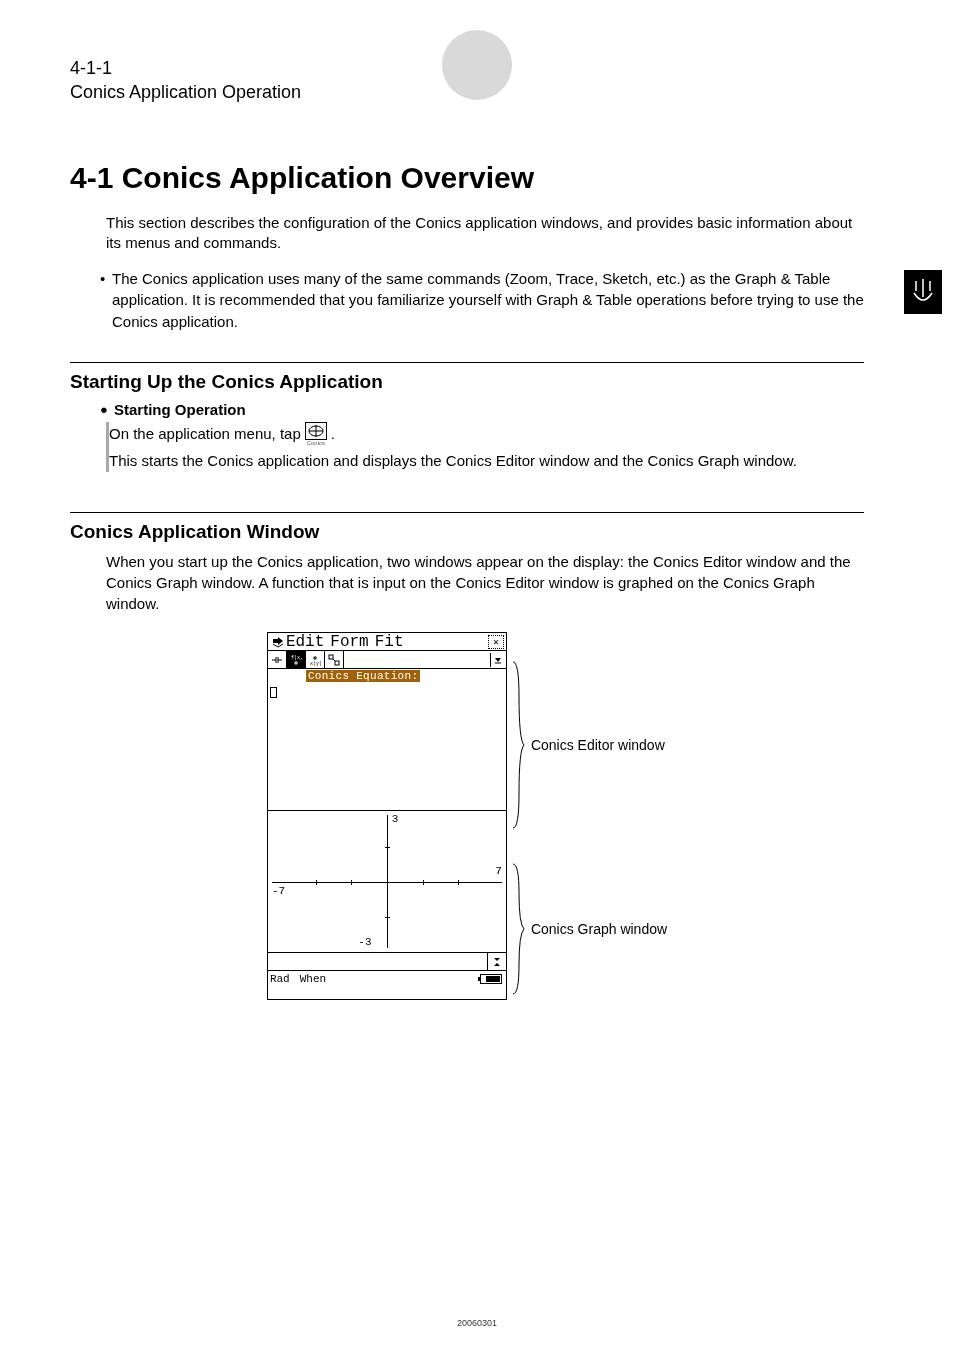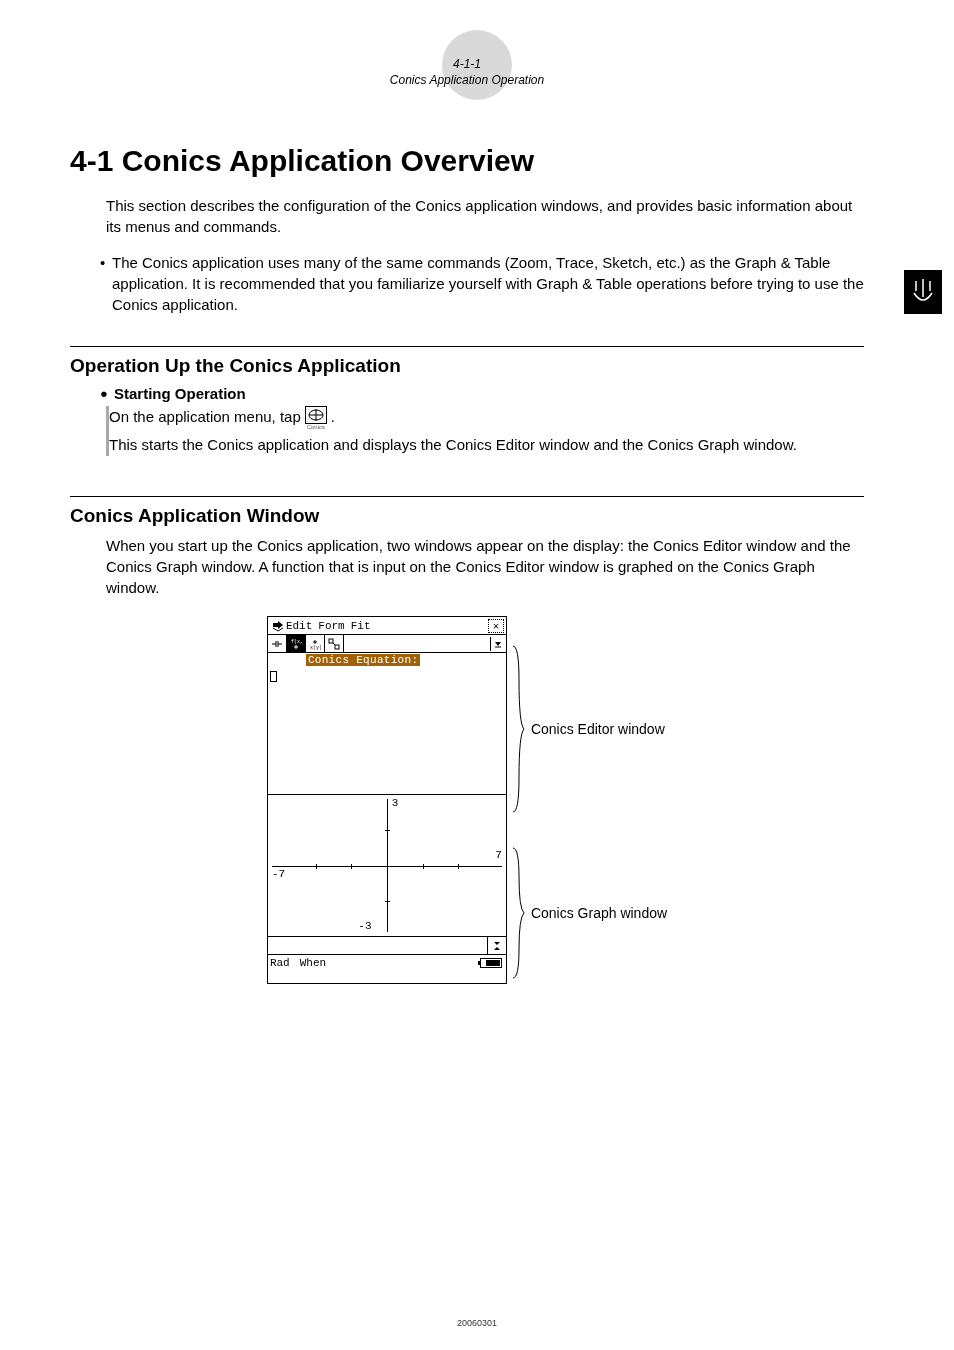--- a/index.html
+++ b/index.html
@@ -1,19 +1,19 @@
 <!DOCTYPE html>
 <html><head>
 <meta charset="utf-8">
 <style>
   * { box-sizing: border-box; margin: 0; padding: 0; }
   html, body { width: 954px; height: 1350px; font-family: Arial, Helvetica, sans-serif; background: #fff; color: #000; }
   .page { position: relative; width: 954px; height: 1350px; padding: 40px 90px 40px 70px; }
   .badge { position: absolute; top: 30px; left: 50%; transform: translateX(-50%); width: 70px; height: 70px; border-radius: 50%; background: #d9d9d9; z-index: 0; }
-  .header-text { position: relative; text-align: center; font-style: italic; font-size: 12px; line-height: 1.35; z-index: 1; padding-top: 16px; }
+  .header-text { position: relative; font-size: 18px; line-height: 1.35; z-index: 1; padding-top: 16px; }
   .header-pagenum { display: block; }
   .header-title { display: block; }
   .side-icon { position: absolute; right: 12px; top: 270px; width: 38px; height: 44px; background: #000; display: flex; align-items: center; justify-content: center; }
   .side-icon svg { width: 26px; height: 30px; }
   .main-title { font-size: 30px; font-weight: bold; margin-top: 56px; margin-bottom: 18px; }
   .intro-para { font-size: 15px; line-height: 1.38; margin-left: 36px; margin-bottom: 14px; }
   .bullet-row { display: flex; font-size: 15px; line-height: 1.42; margin-left: 30px; margin-bottom: 30px; }
   .bullet-row .dot { width: 12px; flex: 0 0 12px; }
   .bullet-row .text { flex: 1; }
   hr.section-rule { border: none; border-top: 1px solid #000; margin: 8px 0 8px 0; }
@@ -25,21 +25,21 @@
   .bar-block .line { margin-bottom: 4px; display: flex; align-items: center; flex-wrap: wrap; }
   .tap-icon { display: inline-flex; flex-direction: column; align-items: center; margin: 0 4px; }
   .tap-icon-box { width: 22px; height: 18px; border: 1px solid #000; display: flex; align-items: center; justify-content: center; font-size: 11px; background: #f7f7f7; }
   .tap-icon-label { font-size: 6px; color: #555; line-height: 1; }
   .screenshot-wrap { display: flex; justify-content: center; margin-top: 18px; }
   .screenshot-row { display: flex; align-items: stretch; }
   .device { width: 240px; border: 1px solid #000; background: #fff; font-family: "Courier New", monospace; font-size: 11px; overflow: hidden; }
   .menu-bar { display: flex; align-items: center; border-bottom: 1px solid #000; height: 18px; padding: 0 2px; background: #fff; }
   .menu-bar .dropdown-icon { width: 16px; display: flex; align-items: center; justify-content: center; }
   .menu-bar .dropdown-icon svg { width: 12px; height: 12px; }
-  .menu-bar .menu-item { margin-right: 6px; font-size: 11px; }
+  .menu-bar .menu-item { margin-right: 6px; font-size: 16px; }
   .menu-bar .close-box { margin-left: auto; width: 16px; height: 14px; border: 1px dotted #000; display: flex; align-items: center; justify-content: center; font-size: 10px; }
   .tool-bar { display: flex; align-items: center; border-bottom: 1px solid #000; height: 18px; background: #fff; }
   .tool-bar .seg { border-right: 1px solid #000; height: 100%; display: flex; align-items: center; justify-content: center; padding: 0 3px; }
   .tool-bar .seg.inv { background: #000; color: #fff; }
   .tool-bar .seg svg { width: 12px; height: 12px; }
   .tool-bar .expand { margin-left: auto; width: 16px; height: 14px; border-left: 1px solid #000; display: flex; align-items: center; justify-content: center; }
   .editor-area { height: 142px; position: relative; border-bottom: 1px solid #000; }
   .editor-label { position: absolute; top: 1px; left: 2px; background: #a16207; color: #fff; padding: 0 2px; font-size: 11px; letter-spacing: 0.3px; margin-left: 36px; }
   .editor-cursor { position: absolute; top: 18px; left: 2px; width: 7px; height: 11px; border: 1px solid #000; }
   .graph-area { height: 142px; position: relative; border-bottom: 1px solid #000; }
@@ -93,21 +93,21 @@
   <h1 class="main-title">4-1  Conics Application Overview</h1>
 
   <p class="intro-para">This section describes the configuration of the Conics application windows, and provides basic information about its menus and commands.</p>
 
   <div class="bullet-row">
     <div class="dot">•</div>
     <div class="text">The Conics application uses many of the same commands (Zoom, Trace, Sketch, etc.) as the Graph &amp; Table application. It is recommended that you familiarize yourself with Graph &amp; Table operations before trying to use the Conics application.</div>
   </div>
 
   <hr class="section-rule">
-  <h2 class="section-heading">Operation Up the Conics Application</h2>
+  <h2 class="section-heading">Starting Up the Conics Application</h2>
 
   <div class="op-row">
     <span class="op-bullet">●</span>
     <span>Starting Operation</span>
   </div>
 
   <div class="bar-block">
     <div class="line">
       <span>On the application menu, tap </span>
       <span class="tap-icon">

